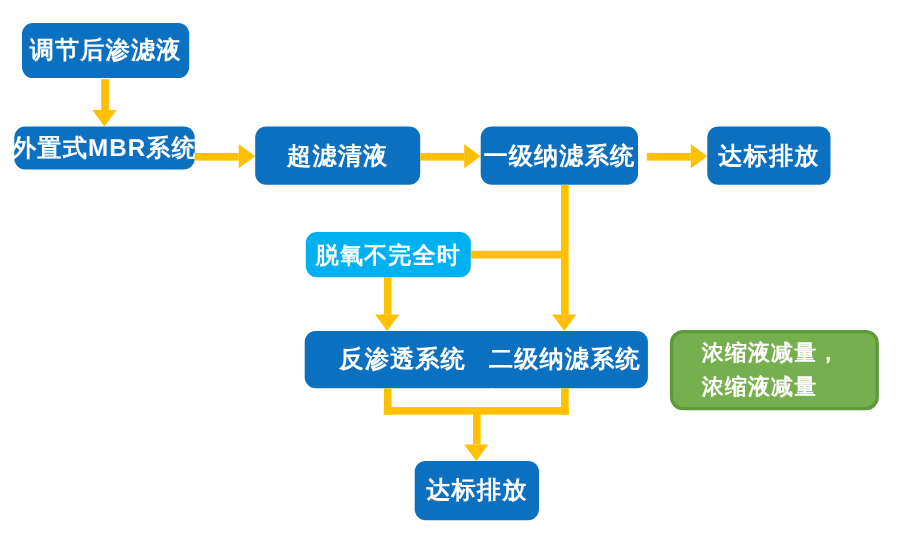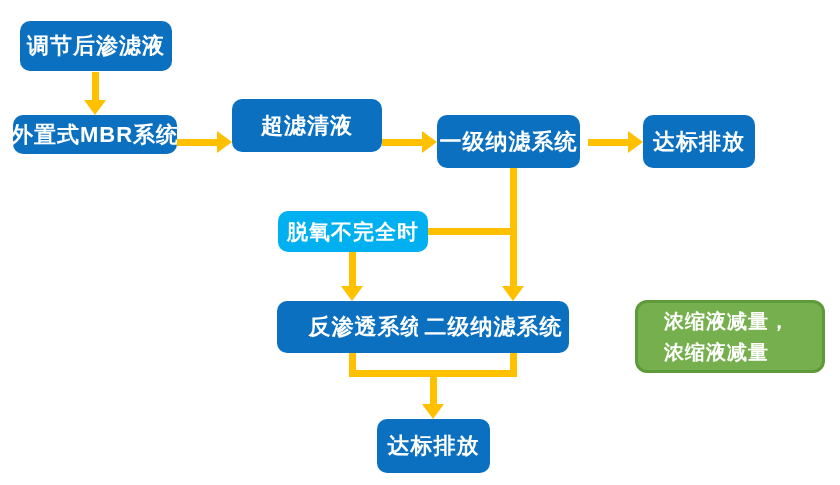--- a/index.html
+++ b/index.html
@@ -74,33 +74,33 @@
 </style>
 </head>
 <body>
 
 <div class="canvas">
 
   <div class="node" style="left:20px; top:21px; width:152px; height:50px;">调节后渗滤液</div>
 
   <div class="node" style="left:13px; top:115px; width:164px; height:39px;">外置式MBR系统</div>
 
-  <div class="node" style="left:232px; top:99px; width:150px; height:53px;">超滤清液</div>
+  <div class="node" style="left:232px; top:115px; width:150px; height:53px;">超滤清液</div>
 
   <div class="node" style="left:437px; top:115px; width:143px; height:53px;text-align:center;">一级纳滤系统</div>
 
   <div class="node" style="left:643px; top:115px; width:112px; height:53px;">达标排放</div>
 
   <div class="node cyan" style="left:278px; top:211px; width:150px; height:41px;">脱氧不完全时</div>
 
   <div class="node" style="left:277px; top:301px; width:178px; height:52px;">反渗透系统</div>
 
-  <div class="node" style="left:418px; top:301px; width:151px; height:52px;">二级纳滤系统</div>
+  <div class="node" style="left:438px; top:301px; width:151px; height:52px;">二级纳滤系统</div>
 
-  <div class="node green" style="left:635px; top:300px; width:190px; height:73px;">
+  <div class="node green" style="left:609px; top:300px; width:190px; height:73px;">
     <span>浓缩液减量，</span>
     <span>浓缩液减量</span>
   </div>
 
   <div class="node" style="left:377px; top:419px; width:113px; height:54px;">达标排放</div>
 
   <div class="shaft-v" style="left:92px; top:72px; height:30px;"></div>
   <div class="head-down" style="left:84px; top:100px;"></div>
 
   <div class="shaft-h" style="left:177px; top:139px; width:40px;"></div>

